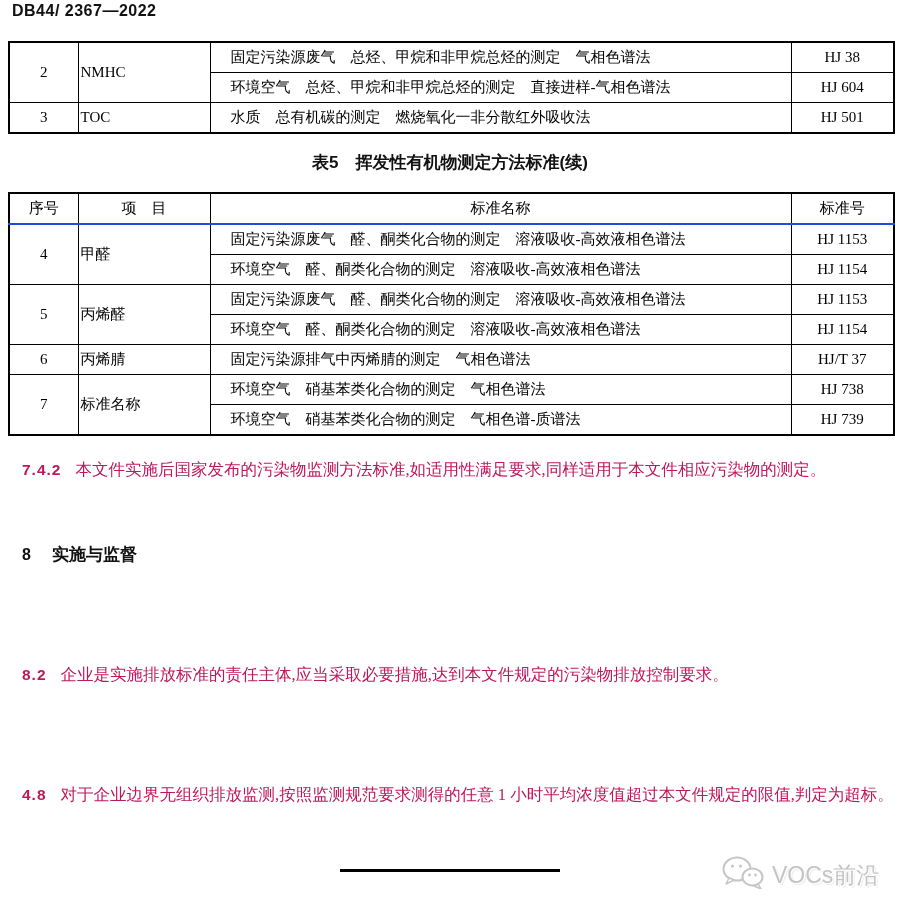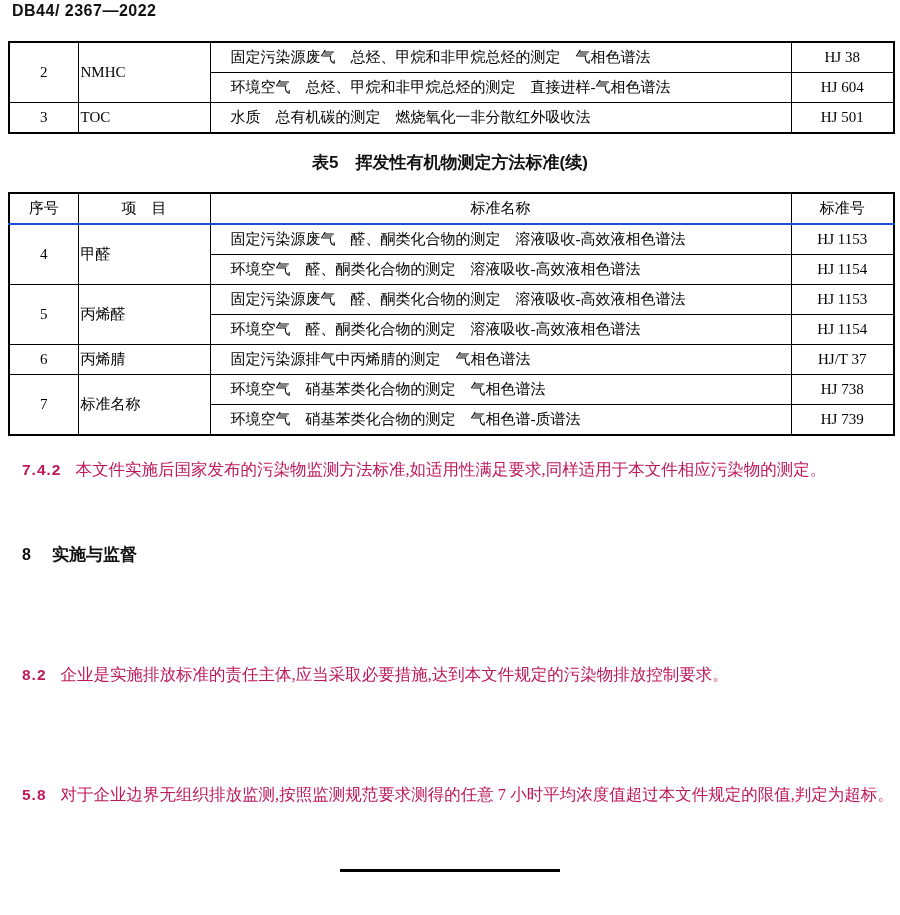--- a/index.html
+++ b/index.html
@@ -171,18 +171,33 @@
         <td class="c-code">HJ 739</td>
       </tr>
     </tbody>
   </table>
 
   <p class="para" id="clause-742"><span class="pnum">7.4.2</span><span>本文件实施后国家发布的污染物监测方法标准,如适用性满足要求,同样适用于本文件相应污染物的测定。</span></p>
 
   <p class="section-heading"><span class="pnum">8</span><span>实施与监督</span></p>
 
   <p class="para" id="clause-82"><span class="pnum">8.2</span><span>企业是实施排放标准的责任主体,应当采取必要措施,达到本文件规定的污染物排放控制要求。</span></p>
-  <p class="para" id="clause-85"><span class="pnum">5.8</span><span>对于企业边界无组织排放监测,按照监测规范要求测得的任意 7 小时平均浓度值超过本文件规定的限值,判定为超标。</span></p>
+  <p class="para" id="clause-85"><span class="pnum">4.8</span><span>对于企业边界无组织排放监测,按照监测规范要求测得的任意 1 小时平均浓度值超过本文件规定的限值,判定为超标。</span></p>
 
   <div class="end-rule"></div>
 
+  <div class="watermark">
+    <span>
+      <svg width="46" height="38" viewBox="0 0 46 38">
+        <ellipse cx="17" cy="15" rx="13.5" ry="11.5" fill="#ffffff" stroke="#c6c6c6" stroke-width="2"></ellipse>
+        <path d="M9 24 L6 30 L14 26 Z" fill="#ffffff" stroke="#c6c6c6" stroke-width="1.5" stroke-linejoin="round"></path>
+        <circle cx="12.5" cy="12" r="1.6" fill="#c6c6c6"></circle>
+        <circle cx="20.5" cy="12" r="1.6" fill="#c6c6c6"></circle>
+        <ellipse cx="32.5" cy="23" rx="10" ry="8.5" fill="#ffffff" stroke="#c6c6c6" stroke-width="2"></ellipse>
+        <path d="M38 30 L41 35 L34 32 Z" fill="#ffffff" stroke="#c6c6c6" stroke-width="1.5" stroke-linejoin="round"></path>
+        <circle cx="29.5" cy="21" r="1.4" fill="#c6c6c6"></circle>
+        <circle cx="35.5" cy="21" r="1.4" fill="#c6c6c6"></circle>
+      </svg>
+    </span>
+    <span class="wm-text">VOCs前沿</span>
+  </div>
 
 </div>
 
 </body></html>

